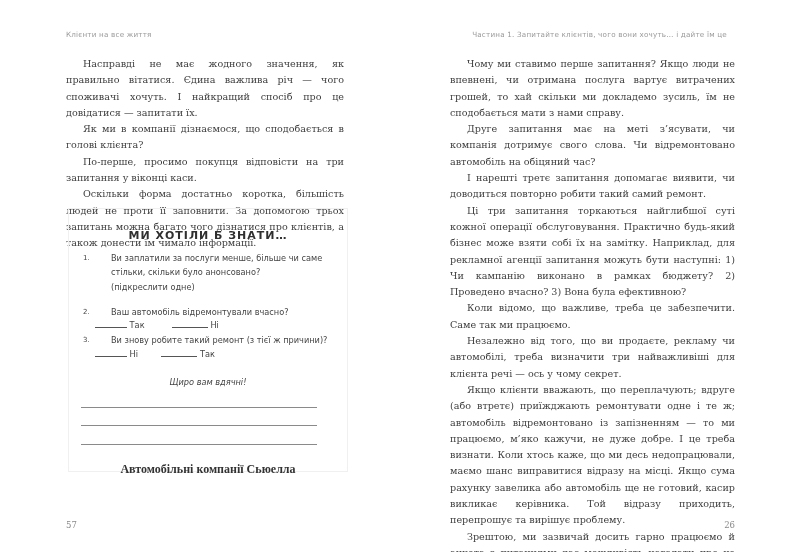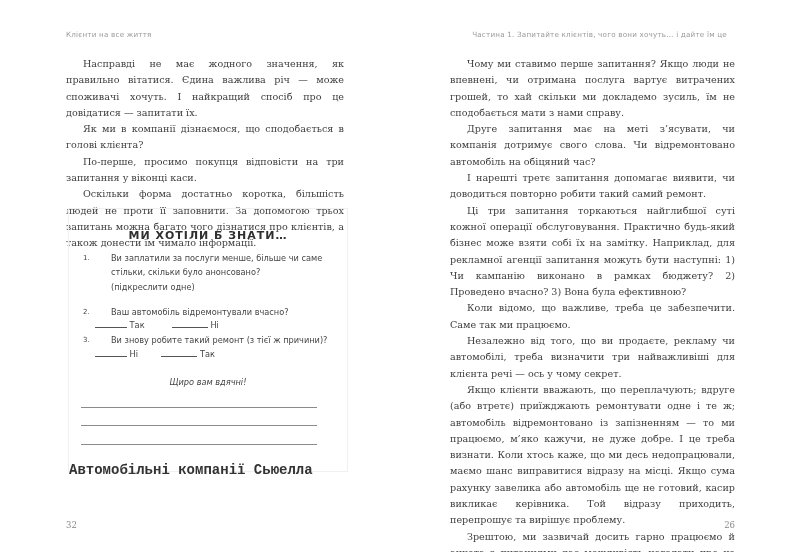--- a/index.html
+++ b/index.html
@@ -25,32 +25,32 @@
   .q3 { top: 124px; }
   .answers { position: absolute; font-family: "DejaVu Sans", sans-serif; font-size: 8.2px; color: #444; white-space: nowrap; }
   .blank { display: inline-block; border-bottom: 1px solid #555; vertical-align: baseline; height: 8px; }
   .ans-a2 { top: 110px; left: 26px; }
   .ans-a3 { top: 139px; left: 26px; }
   .thanks { position: absolute; left: 0; right: 0; top: 168px; text-align: center; font-family: "DejaVu Sans", sans-serif; font-style: italic; font-size: 8.2px; color: #444; }
   .sig-line { position: absolute; left: 12px; width: 236px; border-top: 1px solid #8a8a8a; }
   .sig1 { top: 198px; }
   .sig2 { top: 216px; }
   .sig3 { top: 235px; }
-  .company { position: absolute; left: 0; right: 0; top: 253px; text-align: left; font-family: Liberation Mono, monospace; font-weight: bold; font-size: 14px; color: #333; }
+  .company { position: absolute; left: 0; right: 0; top: 253px; text-align: center; font-family: Liberation Serif, serif; font-weight: bold; font-size: 12px; color: #333; }
   .page-number { position: absolute; top: 520px; font-size: 8.5px; color: #888; font-family: "DejaVu Serif", serif; }
   .page-left .page-number { left: 66px; }
   .page-right .page-number { right: 65px; }
 </style>
 </head>
 <body>
 
 <div class="page page-left">
   <div class="running-head">Клієнти на все життя</div>
   <div class="body-text">
-    <p>Насправді не має жодного значення, як правильно вітатися. Єдина важлива річ — може споживачі хочуть. І найкращий спосіб про це довідатися — запитати їх.</p>
+    <p>Насправді не має жодного значення, як правильно вітатися. Єдина важлива річ — чого споживачі хочуть. І найкращий спосіб про це довідатися — запитати їх.</p>
     <p>Як ми в компанії дізнаємося, що сподобається в голові клієнта?</p>
     <p>По-перше, просимо покупця відповісти на три запитання у віконці каси.</p>
     <p>Оскільки форма достатньо коротка, більшість людей не проти її заповнити. За допомогою трьох запитань можна багато чого дізнатися про клієнтів, а також донести їм чимало інформації.</p>
   </div>
 
   <div class="form-box">
     <div class="form-title">МИ ХОТІЛИ Б ЗНАТИ…</div>
 
     <div class="q q1">
       <span class="num">1.</span>
@@ -82,21 +82,21 @@
       <span>Так</span>
     </div>
 
     <div class="thanks">Щиро вам вдячні!</div>
     <div class="sig-line sig1"></div>
     <div class="sig-line sig2"></div>
     <div class="sig-line sig3"></div>
     <div class="company">Автомобільні компанії Сьюелла</div>
   </div>
 
-  <div class="page-number">32</div>
+  <div class="page-number">57</div>
 </div>
 
 <div class="page page-right">
   <div class="running-head">Частина 1. Запитайте клієнтів, чого вони хочуть… і дайте їм це</div>
   <div class="body-text">
     <p>Чому ми ставимо перше запитання? Якщо люди не впевнені, чи отримана послуга вартує витрачених грошей, то хай скільки ми докладемо зусиль, їм не сподобається мати з нами справу.</p>
     <p>Друге запитання має на меті з’ясувати, чи компанія дотримує свого слова. Чи відремонтовано автомобіль на обіцяний час?</p>
     <p>І нарешті третє запитання допомагає виявити, чи доводиться повторно робити такий самий ремонт.</p>
     <p>Ці три запитання торкаються найглибшої суті кожної операції обслуговування. Практично будь-який бізнес може взяти собі їх на замітку. Наприклад, для рекламної агенції запитання можуть бути наступні: 1) Чи кампанію виконано в рамках бюджету? 2) Проведено вчасно? 3) Вона була ефективною?</p>
     <p>Коли відомо, що важливе, треба це забезпечити. Саме так ми працюємо.</p>

